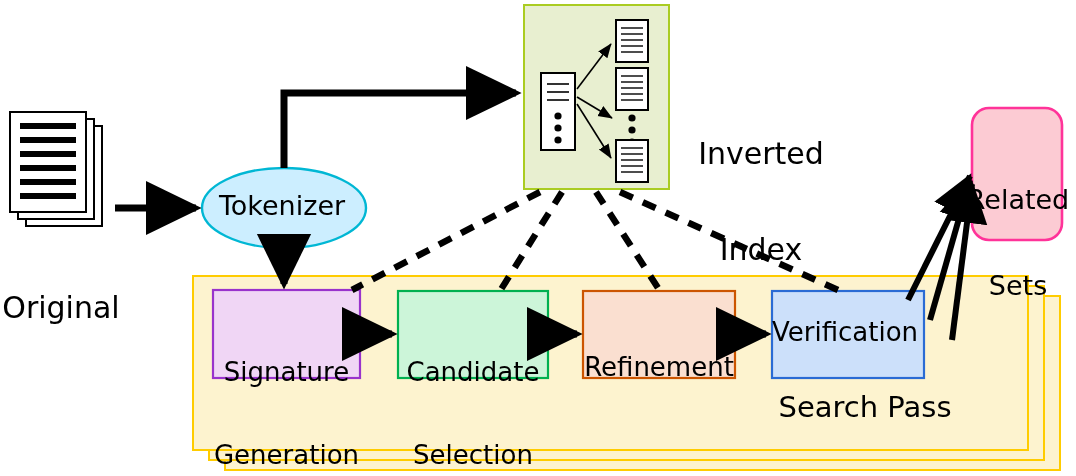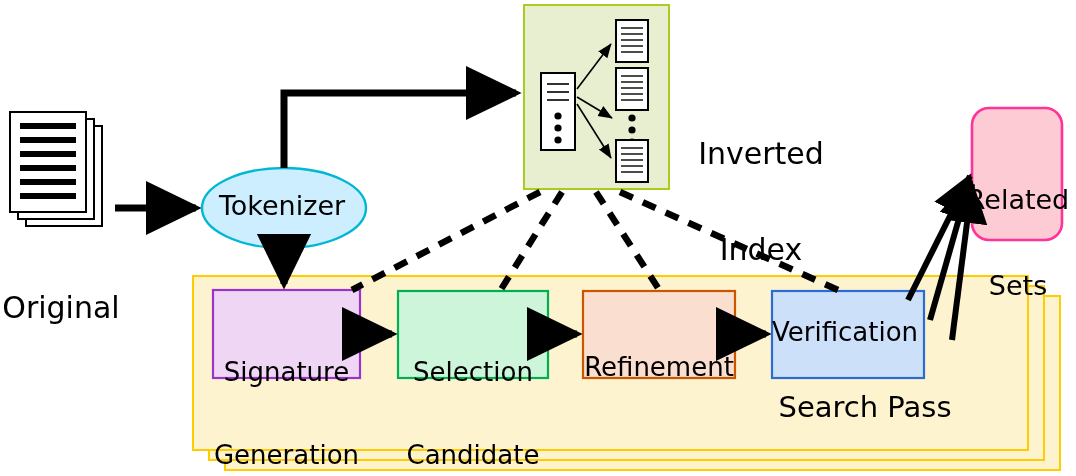--- a/index.html
+++ b/index.html
@@ -192,22 +192,22 @@
     <div>Inverted</div>
     <div>Index</div>
   </div>
 
   <div class="lbl" style="left:213px; top:303px; width:147px; font-size:26px;">
     <div>Signature</div>
     <div>Generation</div>
   </div>
 
   <div class="lbl" style="left:398px; top:303px; width:150px; font-size:26px;">
+    <div>Candidate</div>
     <div>Selection</div>
-    <div>Candidate</div>
   </div>
 
   <div class="lbl" style="left:583px; top:319px; width:152px; font-size:26px;margin-top:35px;">Refinement</div>
 
   <div class="lbl" style="left:772px; top:319px; width:134px; font-size:26px;">Verification</div>
 
   <div class="lbl" style="left:760px; top:392px; width:210px; font-size:29px;">Search Pass</div>
 
   <div class="lbl" style="left:966px; top:128px; width:104px; font-size:27px;">
     <div>Related</div>

